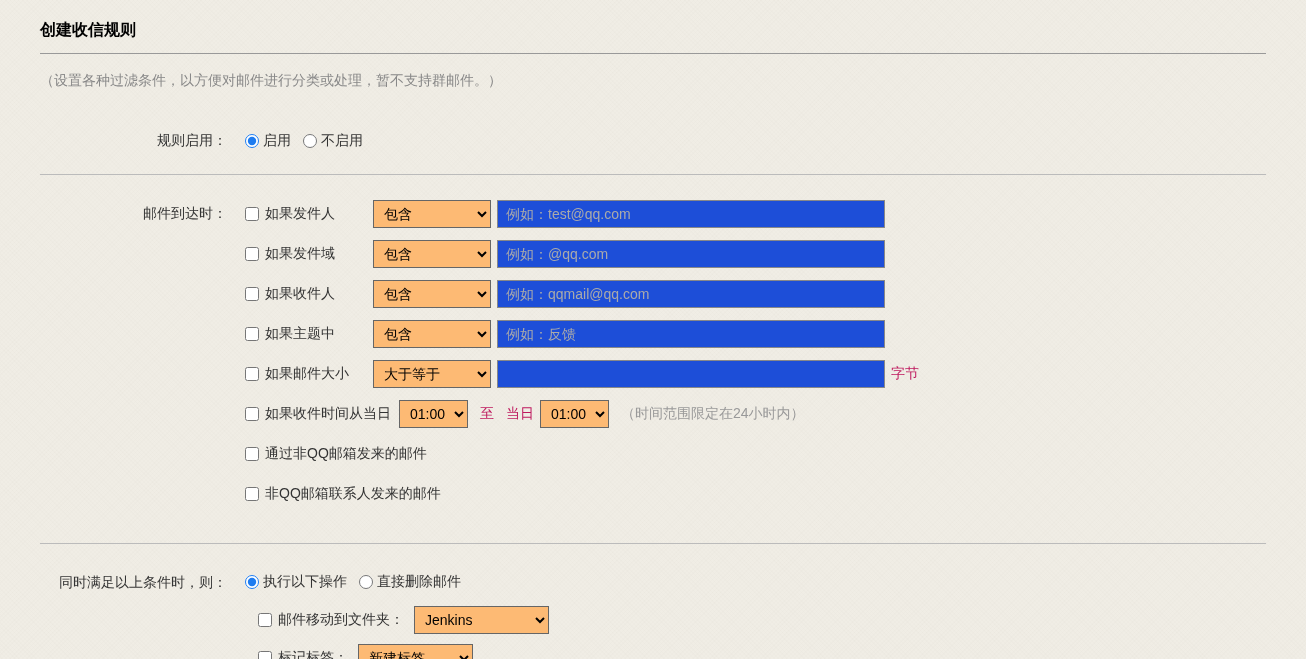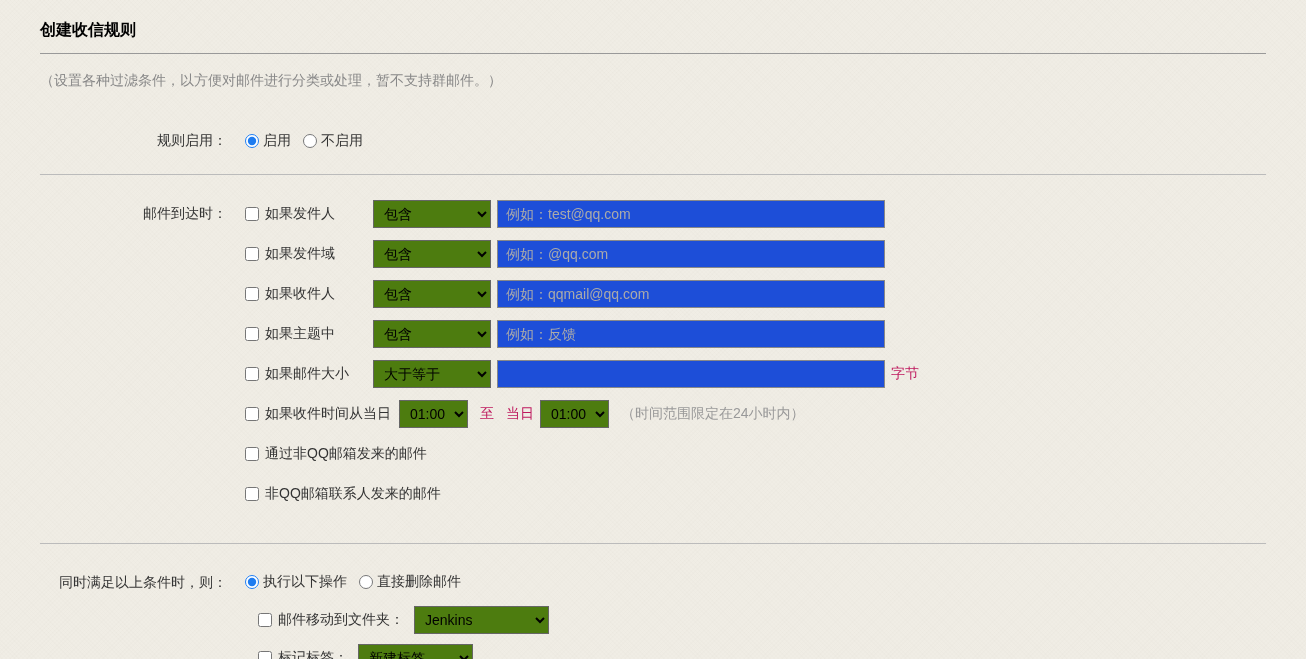--- a/index.html
+++ b/index.html
@@ -86,21 +86,21 @@
       min-height: 30px;
     }
     .condition-check-label {
       display: inline-flex;
       align-items: center;
       width: 128px;
       flex-shrink: 0;
     }
     .select-box {
       border: 1px solid #666;
-      background: #4d7c0f;
+      background: #fdba74;
       height: 28px;
       padding: 2px 6px;
       font-size: 14px;
       font-family: inherit;
       margin-right: 6px;
       cursor: pointer;
     }
     .select-box.w118 {
       width: 118px;
     }

